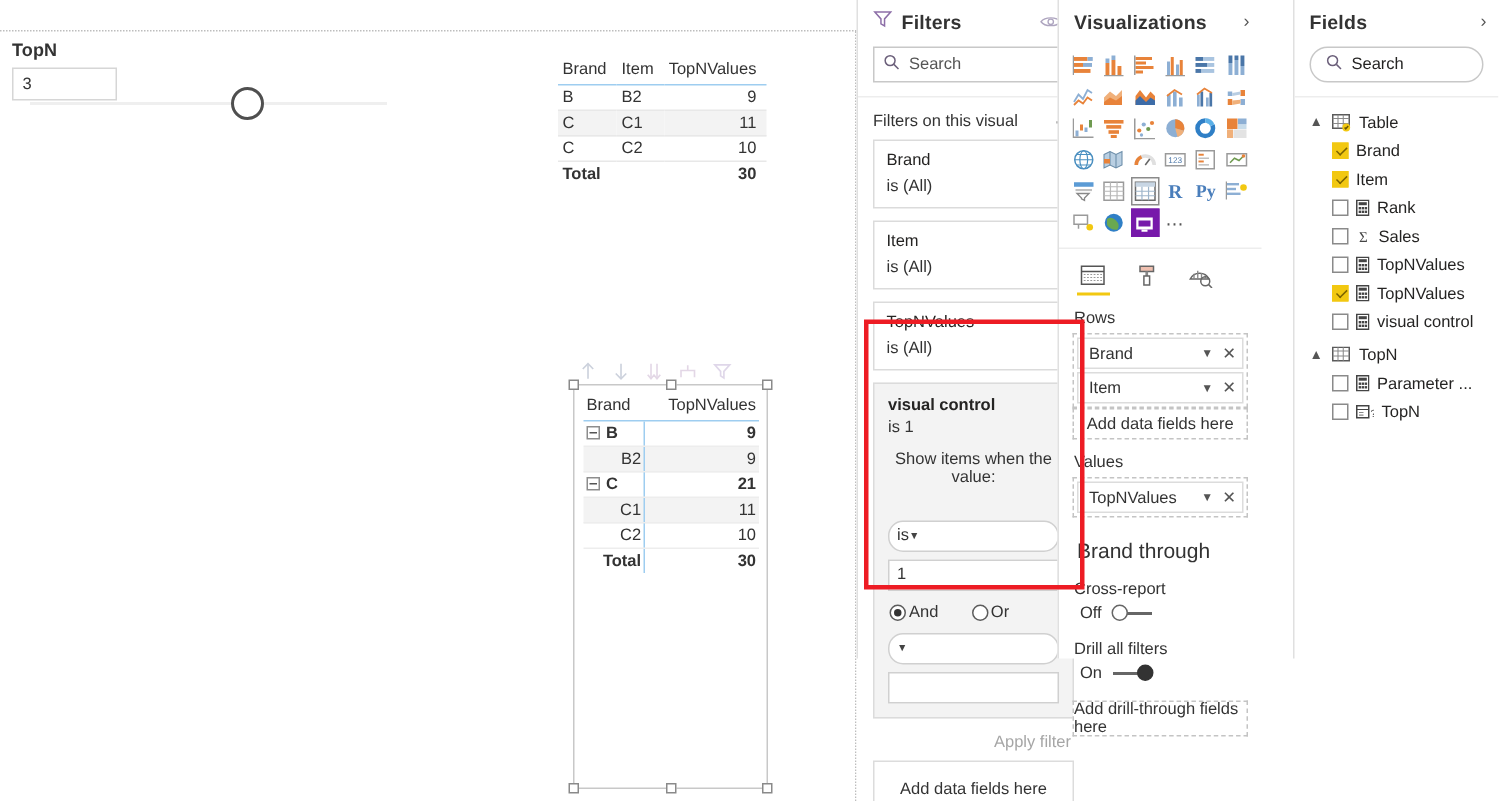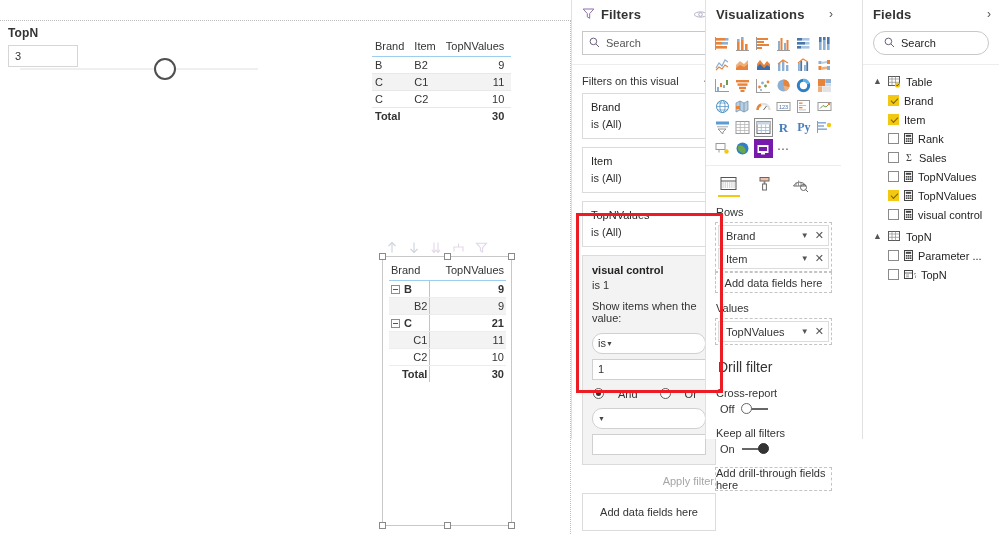--- a/index.html
+++ b/index.html
@@ -155,31 +155,31 @@
     padding: 7px 8px 8px 8px;
   }
   .fcard .fname { font-size: 11px; color: #252423; }
   .fcard .fval { font-size: 11px; color: #333; margin-top: 5px; }
   .fcard-open {
     background: #f3f3f3; border: 1px solid #dbdbdb;
     padding: 8px 9px 9px 9px;
   }
   .fcard-open .fname { font-weight: bold; }
   .fcard-open .fval { margin-top: 3px; }
-  .f-sub { font-size: 11px; color: #333; margin: 9px 0 9px 0; }
+  .f-sub { font-size: 11px; color: #333; margin: 9px 0 23px 0; text-align: center; }
   .f-select, .f-text {
     width: 100%; height: 21px; background: #fff; border: 1px solid #d0d0d0;
     font-size: 11px; color: #333; padding: 0 5px; line-height: 19px;
     display: flex; align-items: center; outline: none;
   }
   .f-select { justify-content: flex-start; margin-bottom: 5px; border-radius: 10px; }
   .f-select .caret { font-size: 7px; color: #444; }
   .f-text { margin-bottom: 8px; }
   .radio-row { display: flex; align-items: center; gap: 22px; margin: 2px 0 8px 1px; }
-  .radio { display: flex; align-items: flex-start; gap: 14px; font-size: 11px; color: #333; cursor: pointer; }
+  .radio { display: flex; align-items: flex-end; gap: 2px; font-size: 11px; color: #333; cursor: pointer; }
   .rdot {
     width: 11px; height: 11px; border-radius: 50%;
     border: 1px solid #5c5c5c; background: #fff; position: relative;
   }
   .rdot.on::after {
     content: ""; position: absolute; left: 2px; top: 2px;
     width: 5px; height: 5px; border-radius: 50%; background: #333;
   }
   .redbox {
     position: absolute; left: 576px; top: 213px;
@@ -823,30 +823,30 @@
     <div class="well-label">Values</div>
     <div class="well-dash">
       <div class="well-chip">
         <span>TopNValues</span>
         <span class="spacer"></span>
         <span class="caret">▼</span>
         <span class="x">✕</span>
       </div>
     </div>
 
-    <div class="drill-head">Drill filter</div>
+    <div class="drill-head">Brand through</div>
     <div class="dl-label">Cross-report</div>
     <div class="toggle-row">
       <span class="tg-txt">Off</span>
       <span class="tgl">
         <span class="bar"></span>
         <span class="knob"></span>
       </span>
     </div>
-    <div class="dl-label" style="padding-top:12px;">Keep all filters</div>
+    <div class="dl-label" style="padding-top:12px;">Drill all filters</div>
     <div class="toggle-row">
       <span class="tg-txt">On</span>
       <span class="tgl on">
         <span class="bar"></span>
         <span class="knob"></span>
       </span>
     </div>
     <div class="drill-zone">Add drill-through fields here</div>
   </div>
 

